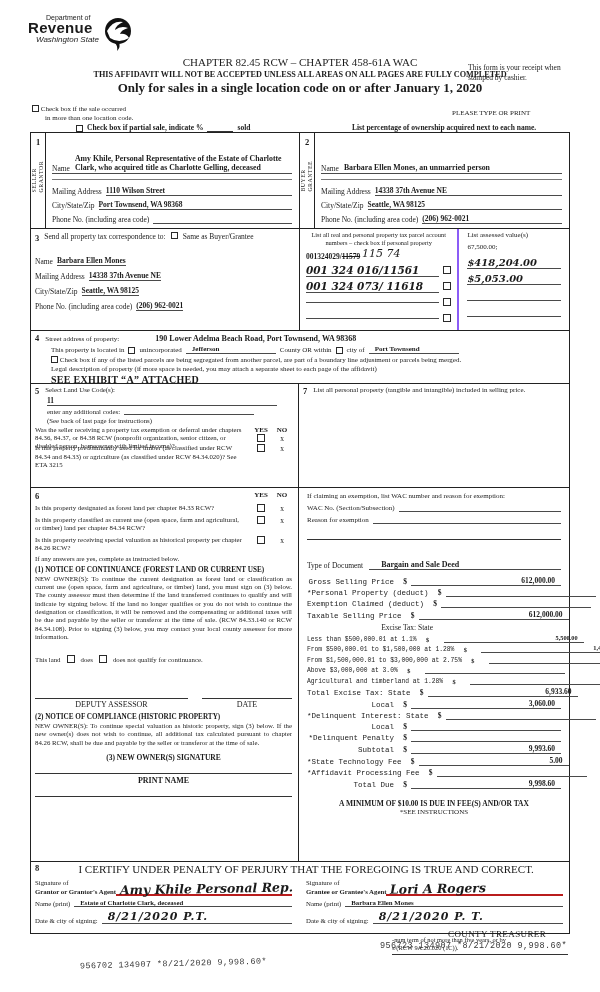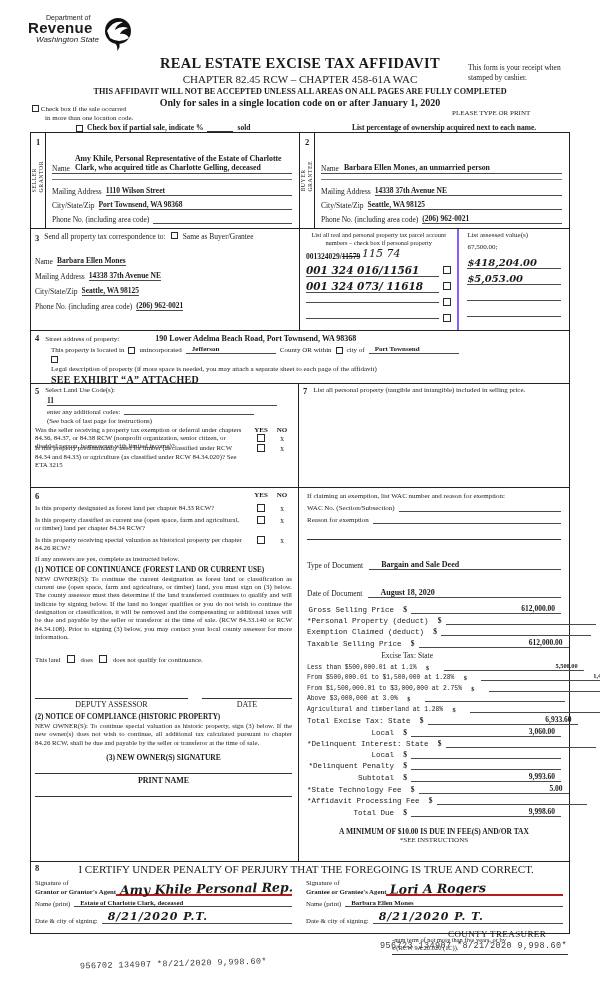--- a/index.html
+++ b/index.html
@@ -20,21 +20,21 @@
   
   .logo { position:absolute; left:28px; top:14px; display:flex; align-items:flex-start; gap:2px; font-family:"Liberation Sans", sans-serif; }
   .logo .t1 { font-size:7px; margin-left:18px; }
   .logo .t2 { font-size:15px; font-weight:bold; letter-spacing:.3px; line-height:.9; }
   .logo .t3 { font-size:8px; font-style:italic; margin-left:8px; }
   .logo svg { margin-top:2px; }
   .titleblock { position:absolute; left:30px; top:55px; width:540px; text-align:center; }
   .titleblock .t { font-size:14.5px; font-weight:bold; letter-spacing:.3px; }
   .titleblock .s { font-size:11px; margin-top:1px; }
   .titleblock .w { font-size:8.2px; font-weight:bold; margin-top:2px; }
-  .titleblock .o { font-size:10px; font-weight:bold; margin-top:1px; }
+  .titleblock .o { font-size:13px; font-weight:bold; margin-top:1px; }
   .receipt { position:absolute; left:468px; top:63px; width:102px; font-size:7.5px; line-height:1.35; }
   .typeprint { position:absolute; left:452px; top:109px; font-size:7px; }
   .multiloc { position:absolute; left:32px; top:105px; font-size:7px; line-height:1.3; }
   .multiloc .l2 { margin-left:13px; }
   .partial { position:absolute; left:76px; top:123px; font-size:7.5px; font-weight:bold; display:flex; align-items:flex-end; gap:4px; }
   .partial .blank { display:inline-block; width:26px; border-bottom:1px solid #333; }
   .ownnote { position:absolute; left:352px; top:123px; font-size:7.5px; font-weight:bold; }
   
   .form { position:absolute; left:30px; top:132px; width:540px; height:802px; border:1px solid #222; font-size:7.5px; }
   .r12 { display:flex; height:96px; border-bottom:1px solid #222; }
@@ -153,21 +153,20 @@
     <span>
       <svg width="34" height="36" viewBox="0 0 34 36">
         <circle cx="17" cy="15" r="13" fill="#111"></circle>
         <path d="M6 15 Q 12 4, 22 6 Q 15 9, 14 14 Q 20 9, 27 12 Q 20 14, 19 18 Q 25 17, 28 22 Q 18 28, 9 22 Z" fill="#fff"></path>
         <path d="M14 27 Q 17 30, 16 35 Q 20 31, 18 26 Z" fill="#111"></path>
       </svg>
     </span>
   </div>
 
   <div class="titleblock">
-    <div class="t">REAL ESTATE EXCISE TAX AFFIDAVIT</div>
     <div class="s">CHAPTER 82.45 RCW – CHAPTER 458-61A WAC</div>
     <div class="w">THIS AFFIDAVIT WILL NOT BE ACCEPTED UNLESS ALL AREAS ON ALL PAGES ARE FULLY COMPLETED</div>
     <div class="o">Only for sales in a single location code on or after January 1, 2020</div>
   </div>
 
   <div class="receipt">This form is your receipt when stamped by cashier.</div>
   <div class="typeprint">PLEASE TYPE OR PRINT</div>
 
   <div class="multiloc">
     <div><span class="cb sm"></span>
@@ -321,20 +320,21 @@
         <span class="cb sm"></span>
         <span>unincorporated</span>
         <span class="fl">Jefferson</span>
         <span>County OR within</span>
         <span class="cb sm"></span>
         <span>city of</span>
         <span class="fl">Port Townsend</span>
       </div>
       <div class="l3">
         <span class="cb sm"></span>
+        <span>Check box if any of the listed parcels are being segregated from another parcel, are part of a boundary line adjustment or parcels being merged.</span>
       </div>
       <div class="l4">Legal description of property (if more space is needed, you may attach a separate sheet to each page of the affidavit)</div>
       <div class="exhibit">SEE EXHIBIT “A” ATTACHED</div>
     </div>
 
     <div class="r56">
 
       <div class="col56">
 
         <div class="sec5">
@@ -432,24 +432,20 @@
             <span class="lbl">Reason for exemption</span>
             <span class="fl"></span>
           </div>
           <div class="fullline" style="margin-top:6px"></div>
         </div>
 
         <div class="docarea">
           <div class="docrow">
             <span class="lbl">Type of Document</span>
             <span class="fl val">Bargain and Sale Deed</span>
-          </div>
-          <div class="docrow">
-            <span class="lbl">Date of Document</span>
-            <span class="fl val">August 18, 2020</span>
           </div>
 
           <div class="trow" style="margin-top:6px">
             <span class="tlabel">Gross Selling Price</span>
             <span class="usd">$</span>
             <span class="tval">612,000.00</span>
           </div>
           <div class="trow">
             <span class="tlabel">*Personal Property (deduct)</span>
             <span class="usd">$</span>

